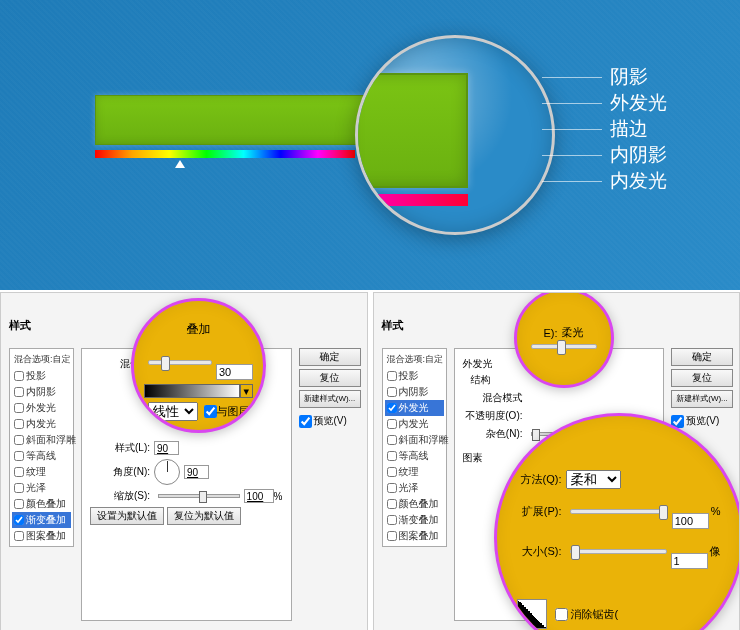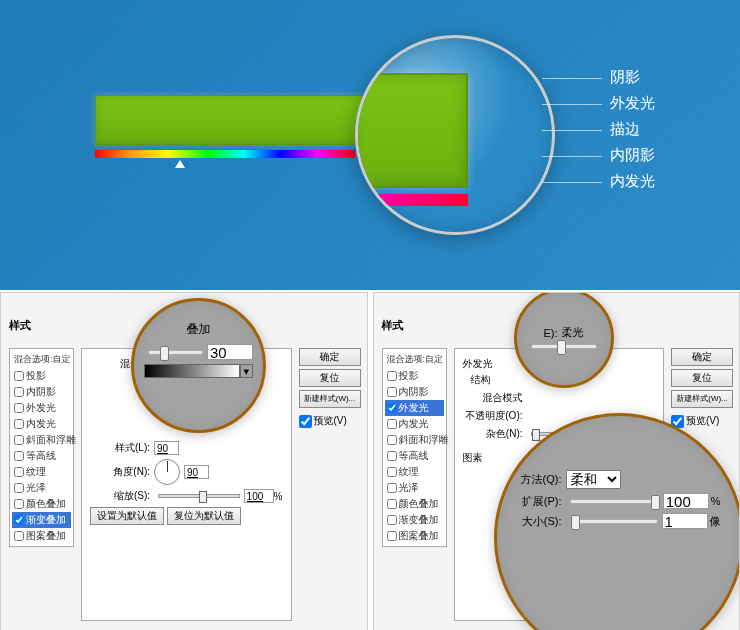--- a/index.html
+++ b/index.html
@@ -10,21 +10,21 @@
 .top-panel::before { content: ''; position: absolute; inset: 0; background: repeating-linear-gradient(45deg, rgba(255,255,255,0.02) 0 2px, transparent 2px 4px); }
 
 .green-bar { position: absolute; left: 95px; top: 95px; width: 360px; height: 50px; background: linear-gradient(#7bc414, #6ab010); border: 1px solid #5a9510; box-shadow: 0 0 6px rgba(255,255,255,0.25), inset 0 0 10px rgba(0,0,0,0.15); }
 .rainbow { position: absolute; left: 95px; top: 150px; width: 260px; height: 8px; background: linear-gradient(90deg, red, orange, yellow, #0f0, cyan, blue, magenta, red); }
 .rainbow-marker { position: absolute; left: 175px; top: 160px; width: 0; height: 0; border-left: 5px solid transparent; border-right: 5px solid transparent; border-bottom: 8px solid #fff; }
 
 .magnifier { position: absolute; left: 355px; top: 35px; width: 200px; height: 200px; border-radius: 50%; border: 3px solid #ccc; background: radial-gradient(circle at 30% 30%, rgba(255,255,255,0.4), rgba(255,255,255,0) 50%), #2a8bc8; box-shadow: 0 4px 20px rgba(0,0,0,0.3), inset 0 0 20px rgba(0,0,0,0.2); overflow: hidden; }
 .mag-green { position: absolute; left: -10px; top: 35px; width: 120px; height: 115px; background: linear-gradient(#7bc414, #6ab010); border: 2px solid #5a9510; box-shadow: 0 0 8px rgba(255,255,255,0.3), inset 0 0 15px rgba(0,0,0,0.2); }
 .mag-magenta { position: absolute; left: -10px; top: 156px; width: 120px; height: 12px; background: linear-gradient(90deg, #ff00cc, #ff0033); }
 
-.callouts { position: absolute; left: 610px; top: 64px; color: #fff; font-size: 15px; line-height: 26px; }
+.callouts { position: absolute; left: 610px; top: 64px; color: #fff; font-size: 19px; line-height: 26px; }
 .callouts div::before { content: ''; display: inline-block; width: 60px; height: 1px; background: rgba(255,255,255,0.6); vertical-align: middle; margin-right: 8px; margin-left: -68px; }
 
 
 .bottom-panel { width: 740px; height: 340px; background: #fff; position: relative; display: flex; }
 .dialog { position: relative; flex: 1; background: #f4f4f4; border: 1px solid #ccc; margin: 0; overflow: hidden; font-size: 11px; }
 .dialog-left { margin-right: 5px; }
 
 .styles-col { position: absolute; left: 8px; top: 40px; width: 65px; background: #fff; border: 1px solid #aaa; padding: 2px; }
 .styles-header { position: absolute; left: 8px; top: 25px; font-size: 11px; font-weight: bold; }
 .style-row { display: flex; align-items: center; padding: 1px 2px; font-size: 10px; color: #333; white-space: nowrap; }
@@ -42,31 +42,31 @@
 .field-row input[type="text"] { width: 30px; height: 14px; font-size: 10px; border: 1px solid #999; padding: 0 2px; text-decoration: underline; }
 .slider { flex: 1; height: 4px; background: #ddd; border: 1px solid #999; position: relative; margin: 0 4px; }
 .slider-thumb { position: absolute; top: -4px; width: 8px; height: 12px; background: #eee; border: 1px solid #666; }
 .gradient-preview { width: 100px; height: 14px; background: linear-gradient(90deg, #000, #fff); border: 1px solid #666; }
 .angle-dial { width: 26px; height: 26px; border: 1px solid #888; border-radius: 50%; position: relative; display: inline-block; vertical-align: middle; }
 .angle-dial::after { content: ''; position: absolute; left: 50%; top: 50%; width: 1px; height: 11px; background: #333; transform-origin: top; transform: rotate(180deg); }
 .small-btns { margin-top: 2px; }
 .small-btns button { font-size: 10px; padding: 1px 6px; background: linear-gradient(#f8f8f8,#e0e0e0); border: 1px solid #888; }
 
 
-.zoom-circle { position: absolute; border-radius: 50%; border: 3px solid #a16207; background: #a3a3a3; box-shadow: 0 2px 12px rgba(0,0,0,0.25), inset 0 0 15px rgba(0,0,0,0.08); overflow: hidden; }
+.zoom-circle { position: absolute; border-radius: 50%; border: 3px solid #d946ef; background: #eab308; box-shadow: 0 2px 12px rgba(0,0,0,0.25), inset 0 0 15px rgba(0,0,0,0.08); overflow: hidden; }
 .zc1 { left: 130px; top: 5px; width: 135px; height: 135px; }
 .zc2 { left: 140px; top: -5px; width: 100px; height: 100px; }
 .zc3 { left: 120px; top: 120px; width: 250px; height: 250px; }
 
 .zoom-content { position: absolute; inset: 0; padding: 20px 10px; font-size: 11px; }
 .zc-row { display: flex; align-items: center; margin: 4px 0; }
 .zc-row label { min-width: 45px; text-align: right; margin-right: 4px; font-size: 11px; }
 .zc-slider { flex: 1; height: 5px; background: #e8e8e8; border: 1px solid #aaa; position: relative; margin: 0 4px; border-radius: 2px; }
 .zc-thumb { position: absolute; top: -5px; width: 9px; height: 15px; background: #f0f0f0; border: 1px solid #777; border-radius: 2px; }
-.zc-input { width: 46px; height: 16px; font-size: 15px; border: 1px solid #999; padding: 0 2px; text-align: left; }
+.zc-input { width: 37px; height: 16px; font-size: 11px; border: 1px solid #999; padding: 0 2px; text-align: left; margin-top: 20px; }
 
 .pattern-sq { width: 30px; height: 30px; border: 1px solid #888; background: linear-gradient(45deg,#000 50%,#fff 50%); display: inline-block; }
 .aa-row { display: flex; align-items: center; margin-left: 8px; }
 .aa-row input { margin-right: 3px; }
 
 .divider { width: 740px; height: 2px; background: #fff; }
 </style>
 </head>
 <body>
 
@@ -189,20 +189,25 @@
         <div class="zc-row">
             <div class="zc-slider">
               <div class="zc-thumb" style="left:20%"></div>
             </div>
             <input class="zc-input" value="30" style="">
           </div>
         <div class="zc-row" style="justify-content:center">
             <div class="gradient-preview"></div>
             <span style="border:1px solid #666;width:14px;height:14px;text-align:center;line-height:12px">▾</span>
           </div>
+        <div class="zc-row" style="justify-content:center;margin-top:4px">
+          <select style="width:50px"><option>线性</option></select>
+          <input type="checkbox" checked="" style="margin-left: 6px;">
+            <span>与图层</span>
+        </div>
       </div>
     </div>
   </div>
 
   <div class="dialog">
     <div class="styles-header">样式</div>
     <div class="styles-col" style="top:55px;">
       <div class="style-row" style="padding:2px;font-size:9px">
           <span>混合选项:自定</span>
         </div>
@@ -310,17 +315,24 @@
             <span style="margin-left:2px">%</span>
           </div>
         <div class="zc-row">
             <label>大小(S):</label>
             <div class="zc-slider">
               <div class="zc-thumb" style="left:0"></div>
             </div>
             <input class="zc-input" value="1" style="">
             <span style="margin-left:2px">像</span>
           </div>
+        <div style="margin-top:30px;display:flex;align-items:center">
+          <span class="pattern-sq"></span>
+          <div class="aa-row">
+              <input type="checkbox" style="">
+              <span>消除锯齿(</span>
+            </div>
+        </div>
       </div>
     </div>
   </div>
 
 </div>
 
 </body></html>

